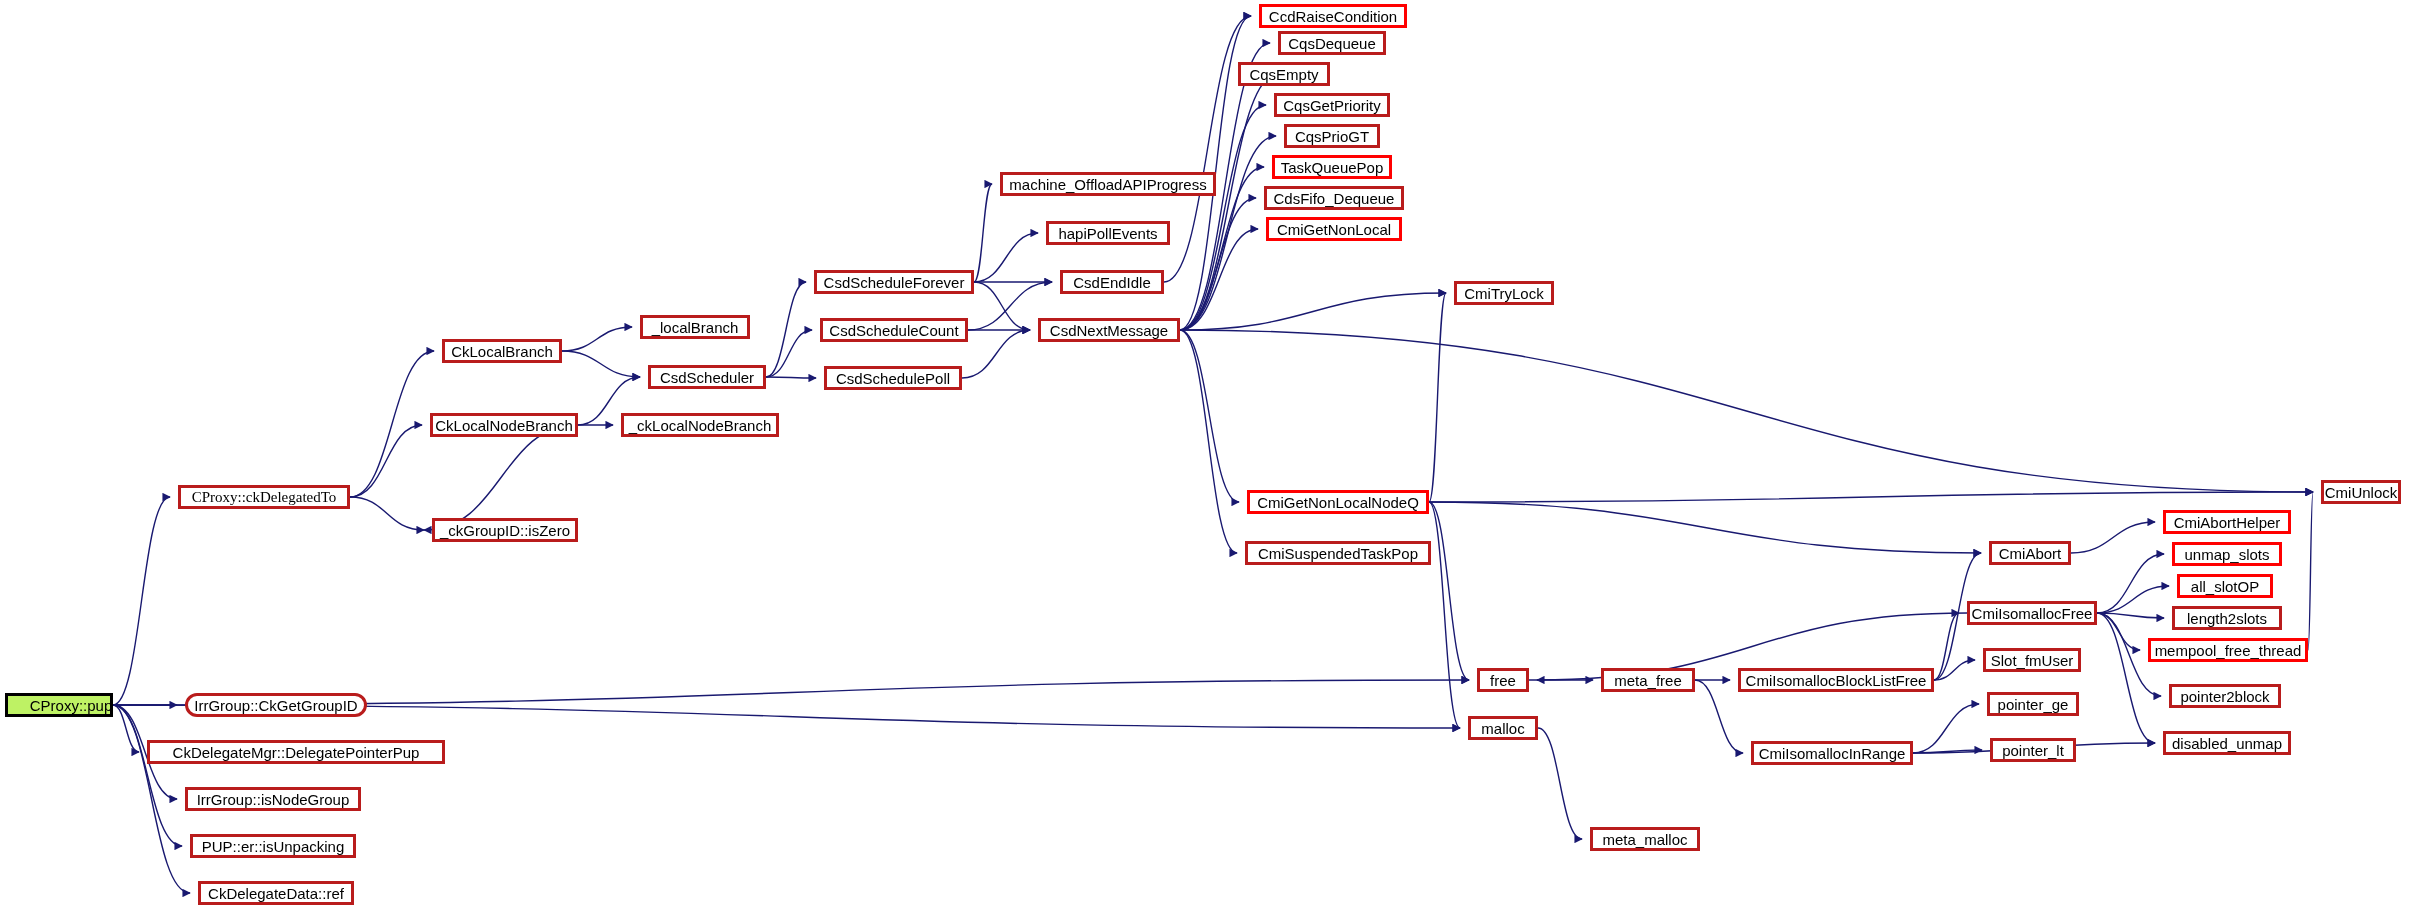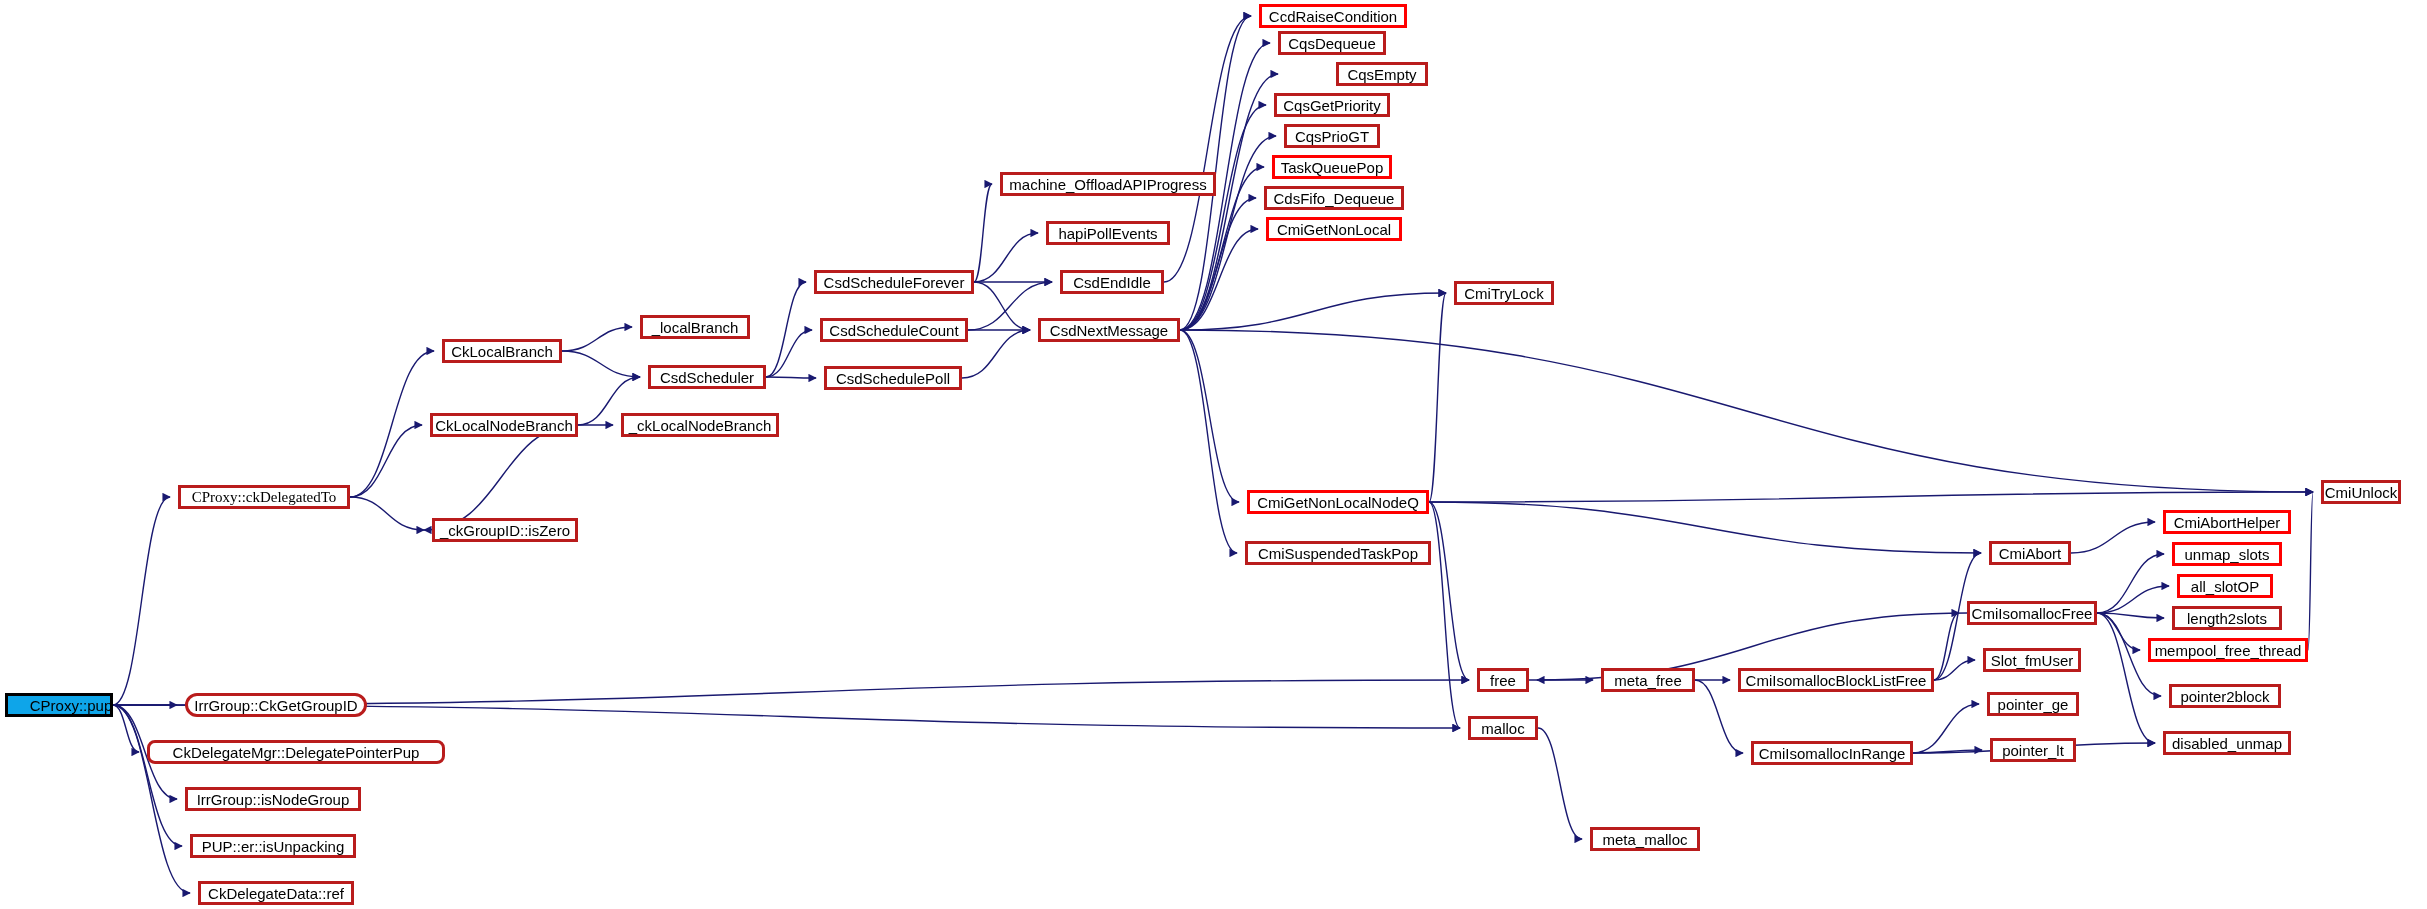--- a/index.html
+++ b/index.html
@@ -36,21 +36,21 @@
     display: flex;
     align-items: center;
     justify-content: center;
     padding: 0 6px;
     z-index: 5;
   }
   .node.red {
     border-color: #ff0000;
   }
   .node.root {
-    background: #0ea5e9;
+    background: #bef264;
     border-color: #000000;
     padding-left: 30px;
   }
   .node-label {
     display: block;
     pointer-events: none;
   }
 </style>
 </head>
 <body>
@@ -128,21 +128,21 @@
         <path d="M 2308 650 C 2310.5 650, 2310.5 492, 2313 492" marker-end="url(#arrow)"></path>
       </g>
   </svg>
   <div id="node-layer">
       <div class="node root" style="left: 5px; top: 693px; width: 108px; height: 24px;">
         <span class="node-label">CProxy::pup</span>
       </div>
       <div class="node" style="left: 185px; top: 693px; width: 182px; height: 24px; border-radius: 12px;">
         <span class="node-label">IrrGroup::CkGetGroupID</span>
       </div>
-      <div class="node" style="left: 147px; top: 740px; width: 298px; height: 24px; border-radius: 8px;">
+      <div class="node" style="left: 147px; top: 740px; width: 298px; height: 24px;">
         <span class="node-label">CkDelegateMgr::DelegatePointerPup</span>
       </div>
       <div class="node" style="left: 185px; top: 787px; width: 176px; height: 24px;">
         <span class="node-label">IrrGroup::isNodeGroup</span>
       </div>
       <div class="node" style="left: 190px; top: 834px; width: 166px; height: 24px;">
         <span class="node-label">PUP::er::isUnpacking</span>
       </div>
       <div class="node" style="left: 198px; top: 881px; width: 156px; height: 24px;">
         <span class="node-label">CkDelegateData::ref</span>
@@ -188,21 +188,21 @@
       </div>
       <div class="node" style="left: 1038px; top: 318px; width: 142px; height: 24px;">
         <span class="node-label">CsdNextMessage</span>
       </div>
       <div class="node red" style="left: 1259px; top: 4px; width: 148px; height: 24px;">
         <span class="node-label">CcdRaiseCondition</span>
       </div>
       <div class="node" style="left: 1278px; top: 31px; width: 108px; height: 24px;">
         <span class="node-label">CqsDequeue</span>
       </div>
-      <div class="node" style="left: 1336px; top: 62px; width: 92px; height: 24px;">
+      <div class="node" style="left: 1238px; top: 62px; width: 92px; height: 24px;">
         <span class="node-label">CqsEmpty</span>
       </div>
       <div class="node" style="left: 1274px; top: 93px; width: 116px; height: 24px;">
         <span class="node-label">CqsGetPriority</span>
       </div>
       <div class="node" style="left: 1284px; top: 124px; width: 96px; height: 24px;">
         <span class="node-label">CqsPrioGT</span>
       </div>
       <div class="node red" style="left: 1272px; top: 155px; width: 120px; height: 24px;">
         <span class="node-label">TaskQueuePop</span>

